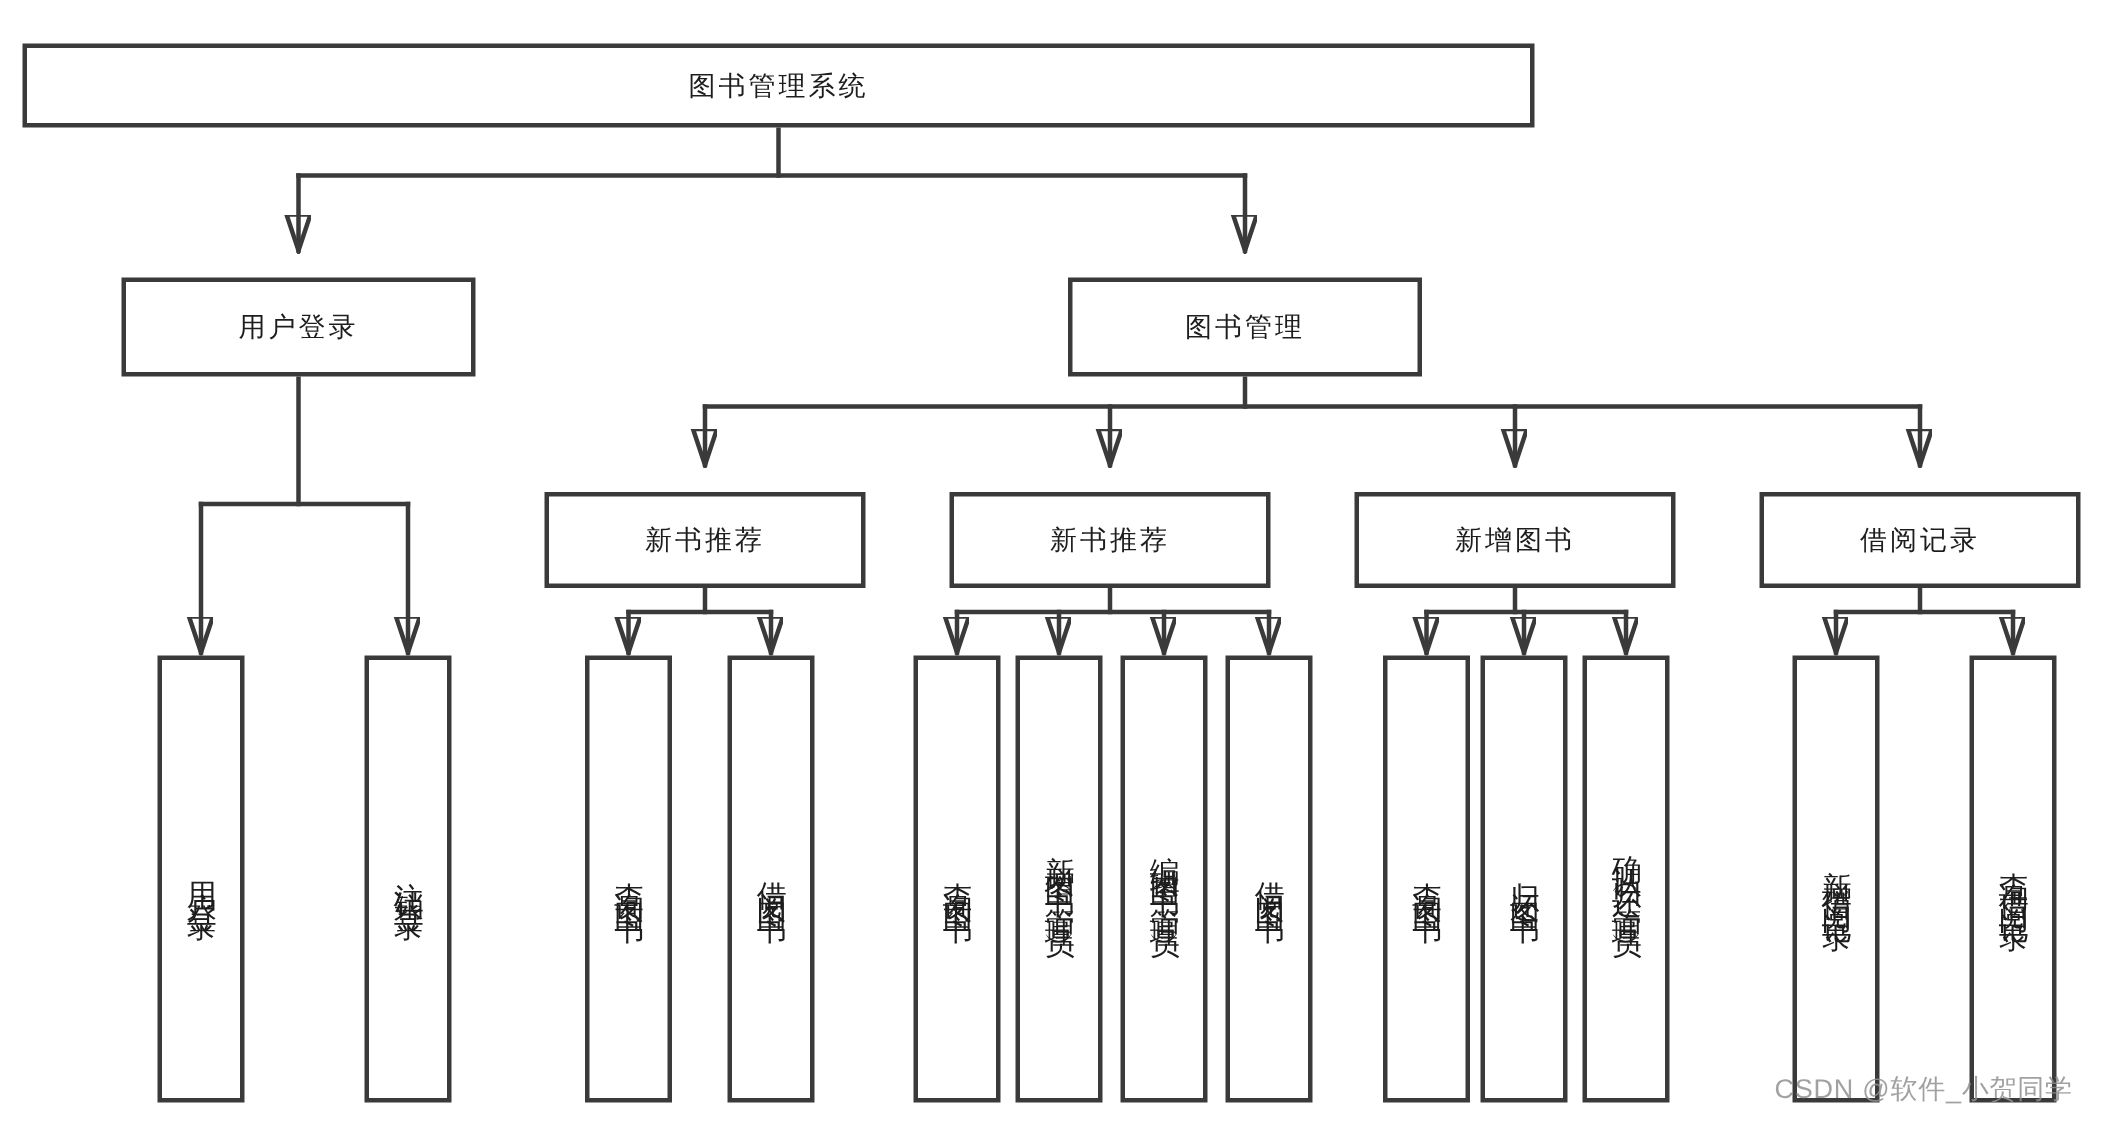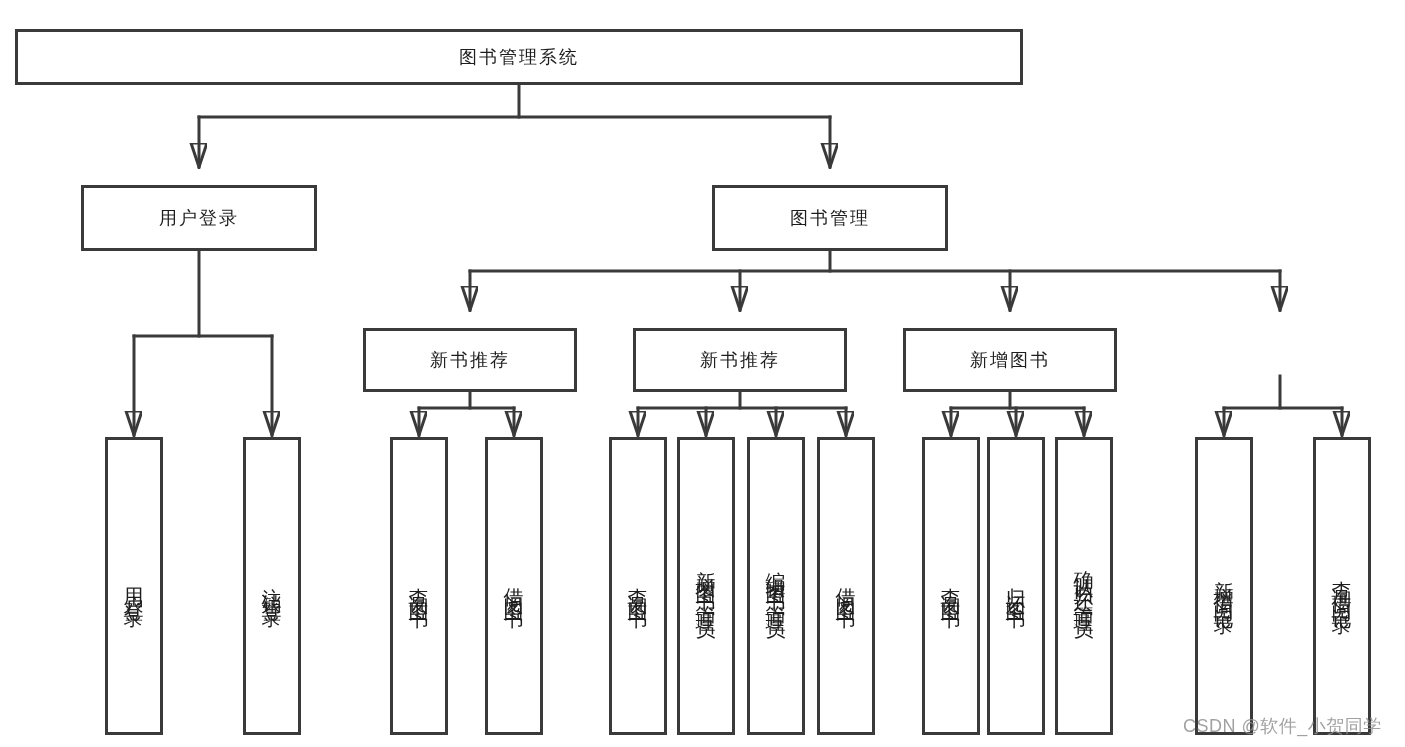--- a/index.html
+++ b/index.html
@@ -120,20 +120,21 @@
   </svg>
 
   <div class="node h" id="n-root">图书管理系统</div>
 
   <div class="node h" id="n-l2-0">用户登录</div>
   <div class="node h" id="n-l3-0">新书推荐</div>
 
   <div class="node h" id="n-l2-1">图书管理</div>
   <div class="node h" id="n-l3-1">新书推荐</div>
   <div class="node h" id="n-l3-2">新增图书</div>
+  <div class="node h" id="n-l3-3">借阅记录</div>
 
   <div class="node v" id="n-lf-0">用户登录</div>
   <div class="node v" id="n-lf-1">注销登录</div>
 
   <div class="node v" id="n-lf-2">查询图书</div>
   <div class="node v" id="n-lf-3">借阅图书</div>
 
   <div class="node v" id="n-lf-4">查询图书</div>
   <div class="node v" id="n-lf-5">新增图书（管理员）</div>
   <div class="node v" id="n-lf-6">编辑图书（管理员）</div>

